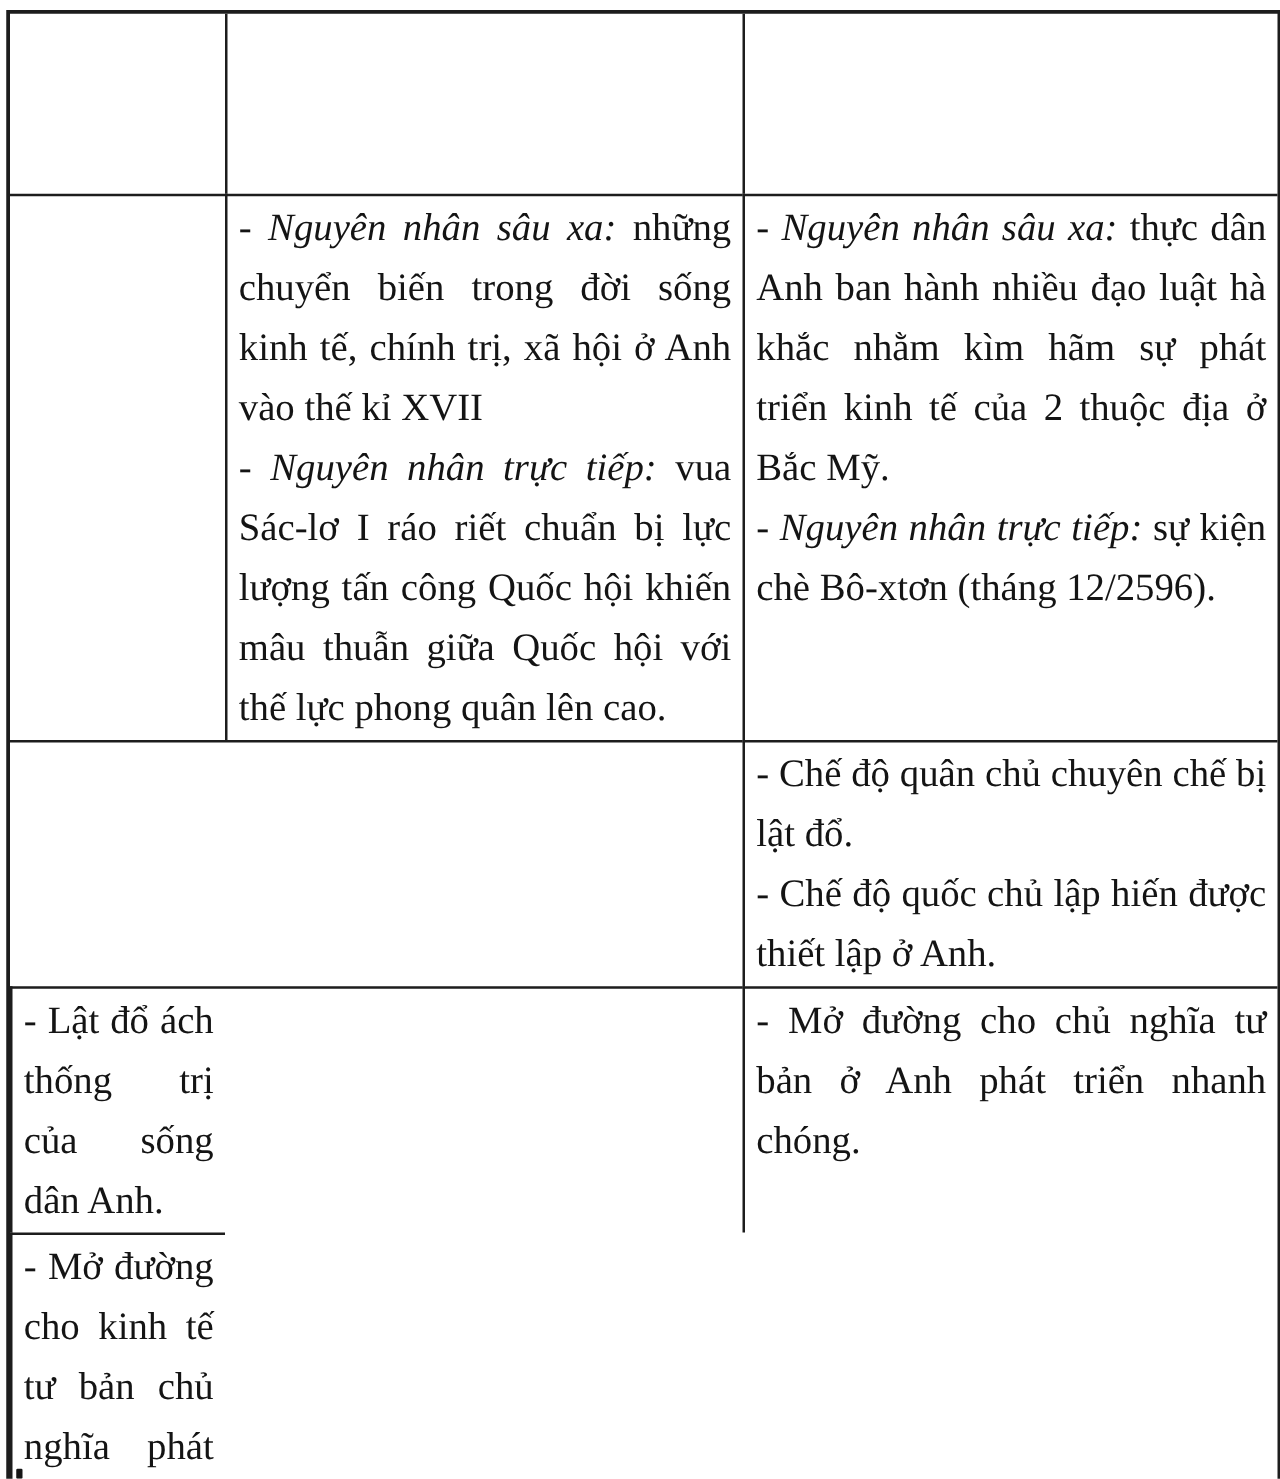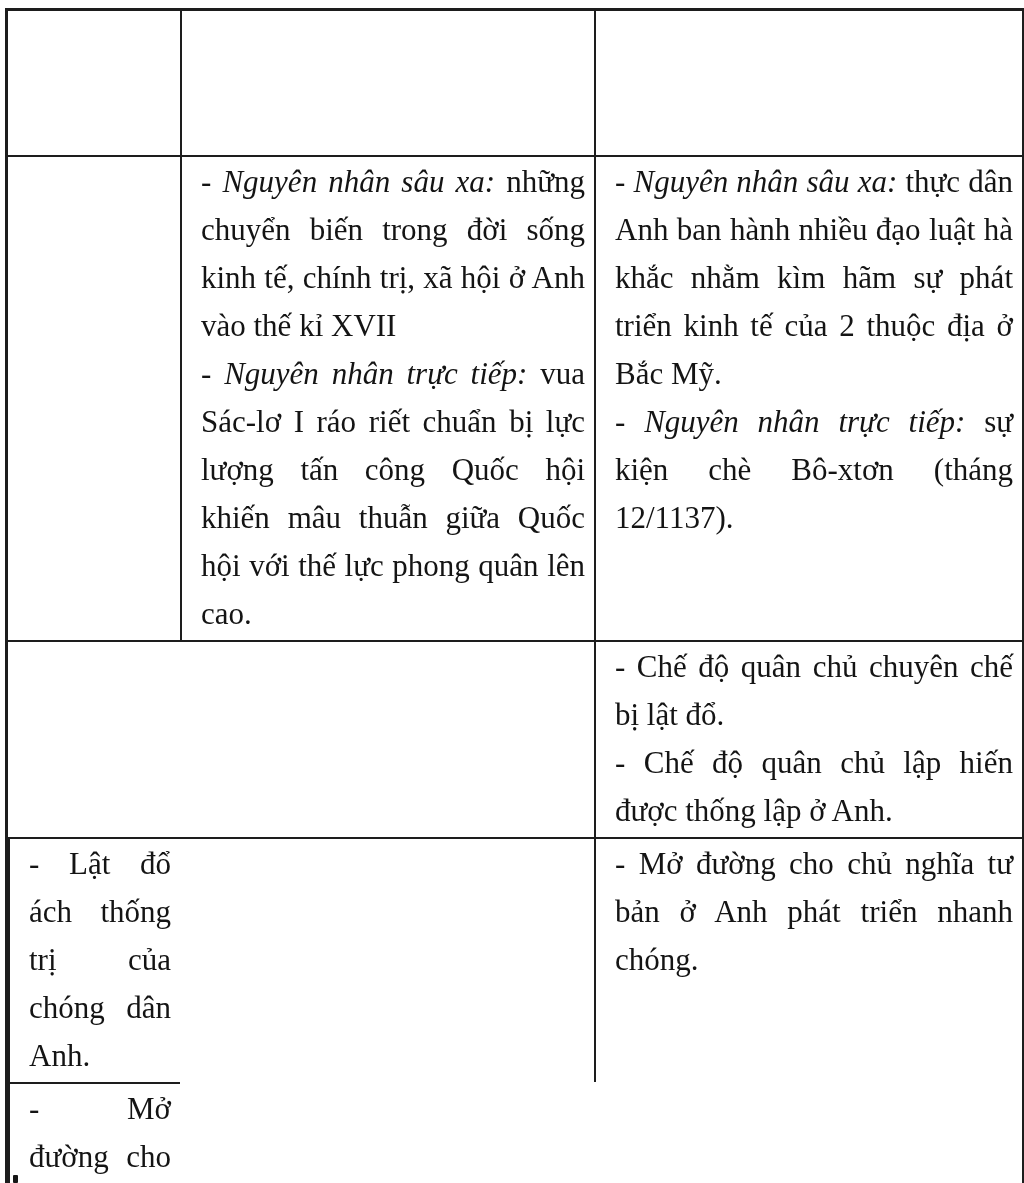--- a/index.html
+++ b/index.html
@@ -13,21 +13,21 @@
     position:absolute;left:5px;top:8px;width:1014px;
     border:3px solid #1d1d1d;border-right-width:2px;
     display:grid;
     grid-template-columns:172px 414px 1fr;
     grid-template-rows:144px minmax(434px,auto) minmax(51px,auto) minmax(193px,auto) minmax(241px,auto) minmax(46px,auto) minmax(43px,auto);
     background:#fff;
   }
   .cell{
     border-left:2px solid #1d1d1d;
     border-top:2px solid #1d1d1d;
-    padding:1px 9px 2px 19px;
+    padding:1px 9px 2px 9px;
     font-size:31px;line-height:48px;
     overflow:hidden;
   }
   .cell.c0{border-left:none;}
   .cell.r0{border-top:none;}
   .hcell{
     display:flex;flex-direction:column;justify-content:center;
     text-align:center;font-weight:bold;line-height:48px;
   }
   .lblcell{padding-left:11px;white-space:nowrap;}
@@ -53,30 +53,30 @@
       <div class=""></div>
       <div class=""></div>
     </div>
     <div class="cell c0 lblcell"></div>
     <div class="cell c1 bodycell">
       <p><span>- </span><em>Nguyên nhân sâu xa:</em><span> những chuyển biến trong đời sống kinh tế, chính trị, xã hội ở Anh vào thế kỉ XVII</span></p>
       <p><span>- </span><em>Nguyên nhân trực tiếp:</em><span> vua Sác-lơ I ráo riết chuẩn bị lực lượng tấn công Quốc hội khiến mâu thuẫn giữa Quốc hội với thế lực phong quân lên cao.</span></p>
     </div>
     <div class="cell c2 bodycell">
       <p><span>- </span><em>Nguyên nhân sâu xa:</em><span> thực dân Anh ban hành nhiều đạo luật hà khắc nhằm kìm hãm sự phát triển kinh tế của 2 thuộc địa ở Bắc Mỹ.</span></p>
-      <p><span>- </span><em>Nguyên nhân trực tiếp:</em><span> sự kiện chè Bô-xtơn (tháng 12/1137).</span></p>
+      <p><span>- </span><em>Nguyên nhân trực tiếp:</em><span> sự kiện chè Bô-xtơn (tháng 12/2596).</span></p>
     </div>
     <div class="cell c0 lblcell"></div>
     <div class="cell c0 lblcell"></div>
     <div class="cell c1 bodycell">
       <p><span>- Chế độ quân chủ chuyên chế bị lật đổ.</span></p>
-      <p><span>- Chế độ quân chủ lập hiến được thống lập ở Anh.</span></p>
+      <p><span>- Chế độ quốc chủ lập hiến được thiết lập ở Anh.</span></p>
     </div>
     <div class="cell c2 bodycell">
-      <p><span>- Lật đổ ách thống trị của chóng dân Anh.</span></p>
+      <p><span>- Lật đổ ách thống trị của sống dân Anh.</span></p>
     </div>
     <div class="cell c0 lblcell"></div>
     <div class="cell c1 bodycell">
       <p><span>- Mở đường cho chủ nghĩa tư bản ở Anh phát triển nhanh chóng.</span></p>
     </div>
     <div class="cell c2 bodycell">
       <p><span>- Mở đường cho kinh tế tư bản chủ nghĩa phát triển mạnh mẽ ở Mỹ.</span></p>
     </div>
   </div>
 <div class="artifact"></div>

